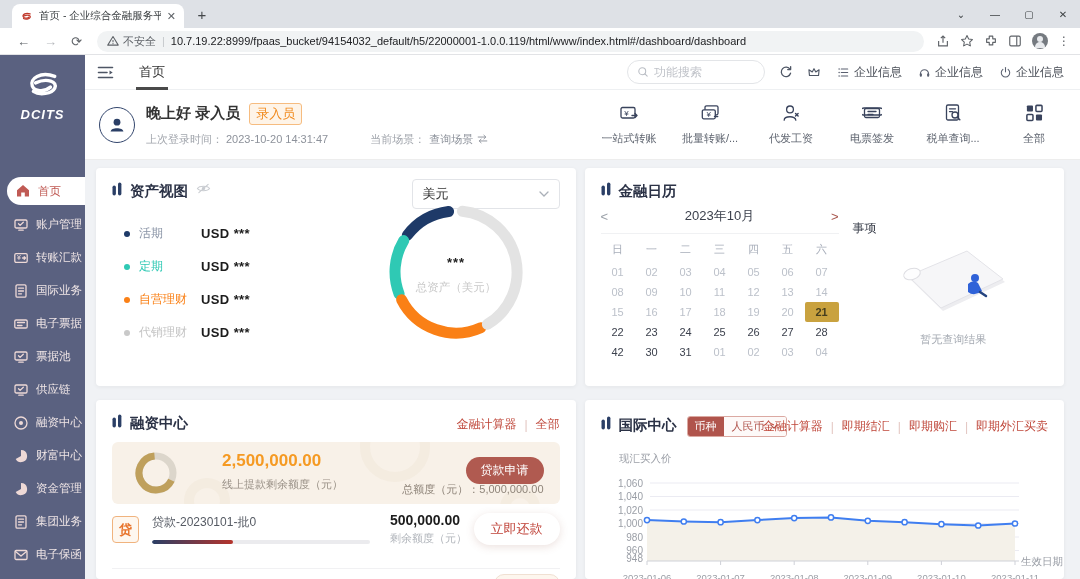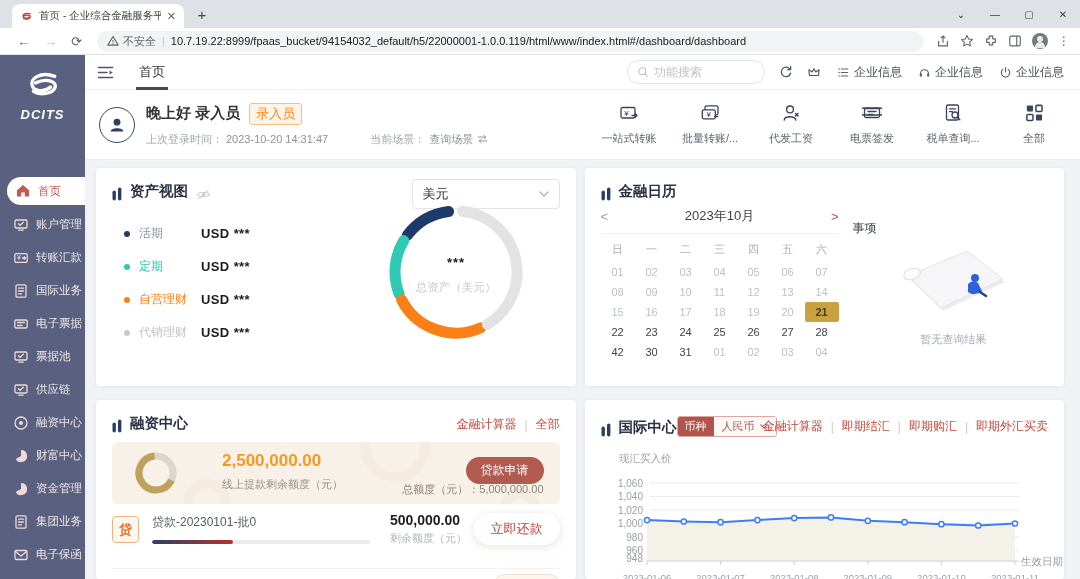--- a/index.html
+++ b/index.html
@@ -76,21 +76,21 @@
   .scene-part { margin-left:42px; display:flex; align-items:center; gap:4px; }
   .scene-part svg { color:#8d929b; }
   .quick-actions { margin-left:auto; display:flex; gap:25px; }
   .qa-item { width:56px; display:flex; flex-direction:column; align-items:center; cursor:pointer; }
   .qa-item .qa-ic { height:22px; display:flex; color:#39435c; }
   .qa-label { margin-top:6px; font-size:11px; color:#5f6570; white-space:nowrap; }
 
   .content { flex:1; background:#f0f2f5; padding:8px 16px 0 11px; display:grid;
     grid-template-columns:1fr 1fr; grid-template-rows:218px 1fr; column-gap:9px; row-gap:14px; }
   .card { position:relative; background:#fff; border-radius:4px; box-shadow:0 1px 4px rgba(31,35,41,.06); }
-  .card-header { position:absolute; left:16px; top:14px; display:flex; align-items:flex-end; }
+  .card-header { position:absolute; left:16px; top:14px; display:flex; align-items:flex-start; }
   .bars-icon { display:flex; margin-right:7px; }
   .card-title { font-size:14.5px; font-weight:bold; color:#2b3246; }
 
   
   .eye-ic { display:flex; color:#c9ccd1; margin-left:8px; }
   .cur-select { position:absolute; right:16px; top:11px; width:148px; height:30px; border:1px solid #e2e4e8;
     border-radius:4px; display:flex; align-items:center; justify-content:space-between; padding:0 10px;
     font-size:13px; color:#333; cursor:pointer; }
   .cur-select svg { color:#aab0b8; }
   .legend { position:absolute; left:28px; top:56px; }
@@ -150,21 +150,21 @@
   .loan-amt { font-size:14px; font-weight:bold; color:#1c1c1c; }
   .loan-amt-label { margin-top:3px; font-size:11px; color:#b2b6bc; }
   .repay-btn { margin-left:auto; background:#fff; color:#c0443a; font-size:13px; border:none;
     border-radius:16px; padding:7px 17px; box-shadow:0 2px 8px rgba(150,90,70,.18); cursor:pointer;
     font-family:inherit; }
   .fin-divider { position:absolute; left:16px; right:16px; top:168px; border-top:1px solid #f1f1f3; }
   .next-hint { position:absolute; right:16px; top:174px; width:66px; height:20px; border-radius:10px;
     border:1px solid #f0e0d2; background:#fdf6ee; }
 
   
-  .cur-badge { display:flex; align-items:center; font-size:11px; border-radius:3px;
+  .cur-badge { display:flex; align-items:center; margin-left:10px; font-size:11px; border-radius:3px;
     overflow:hidden; border:1px solid #dba9a2; cursor:pointer; }
   .cur-badge-key { background:#b0544c; color:#fff; padding:2px 7px; }
   .cur-badge-val { color:#b0544c; background:#fdf9f8; padding:2px 8px; display:flex; align-items:center; gap:5px; }
   .intl-links { top:18px; }
   .chart-wrap { position:absolute; left:12px; top:44px; }
 
   svg text { font-family:"Liberation Sans","DejaVu Sans",sans-serif; }
 </style>
 </head>
 <body>

